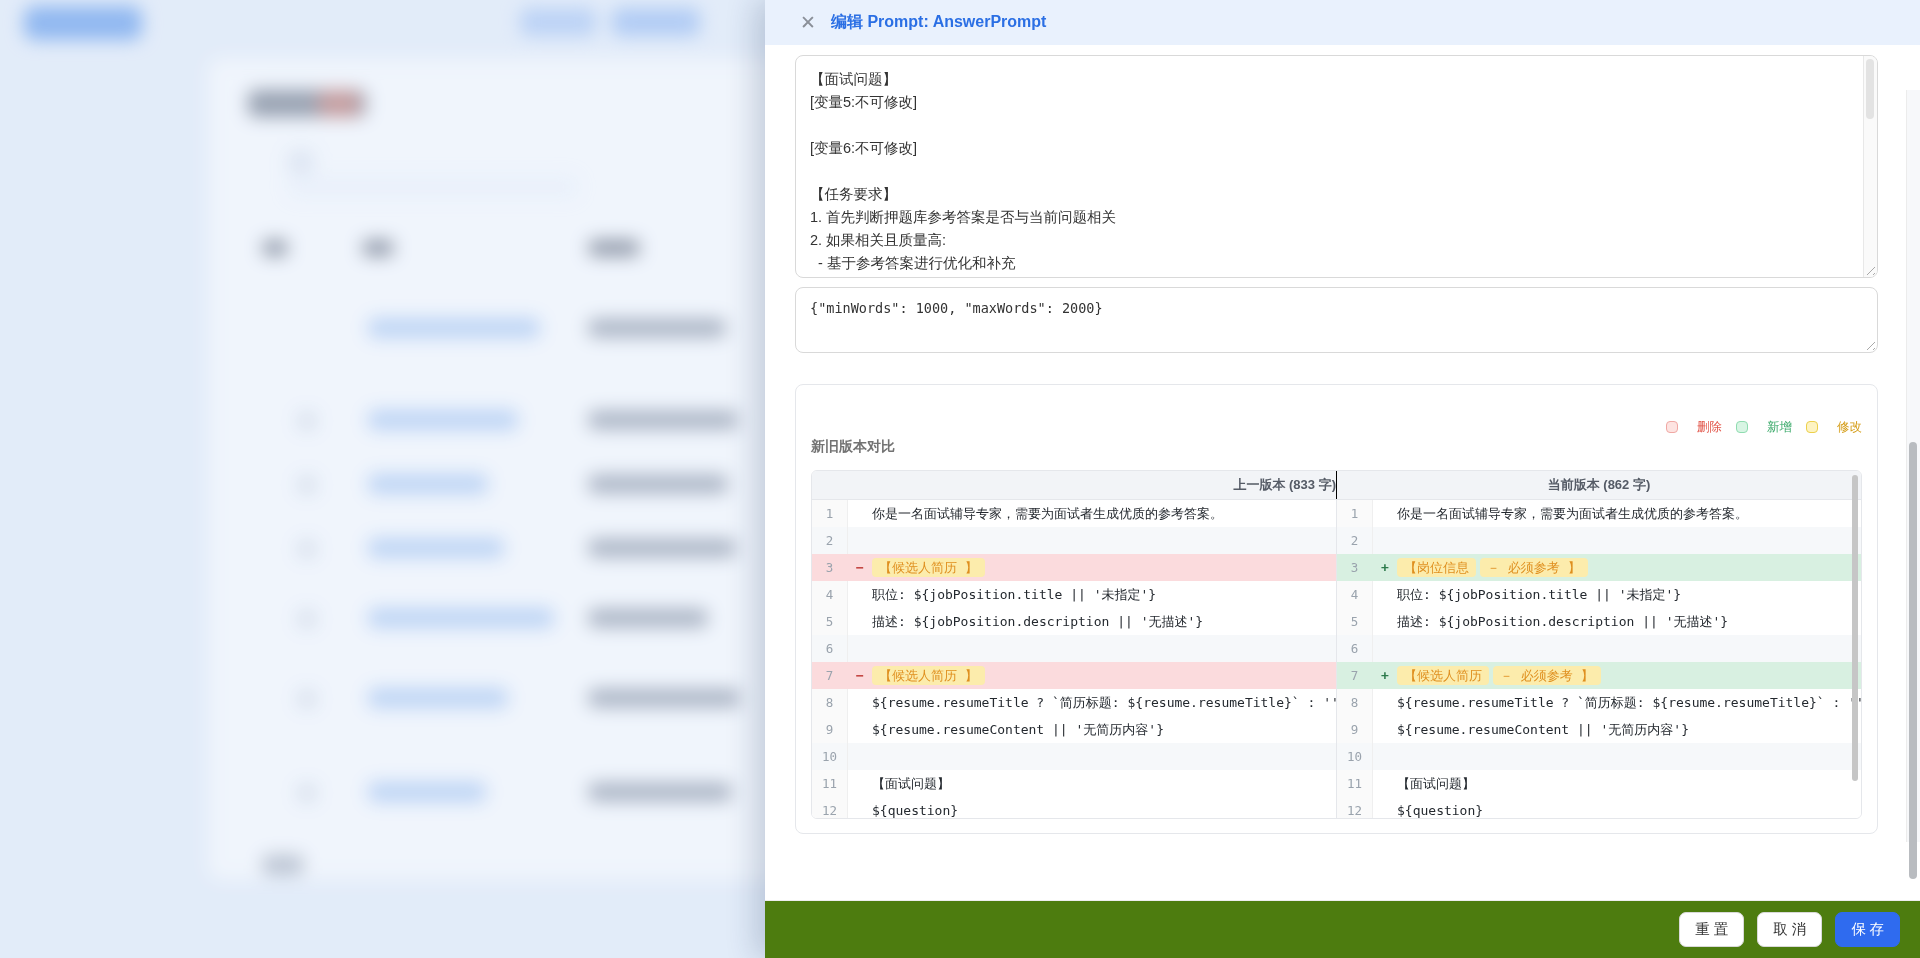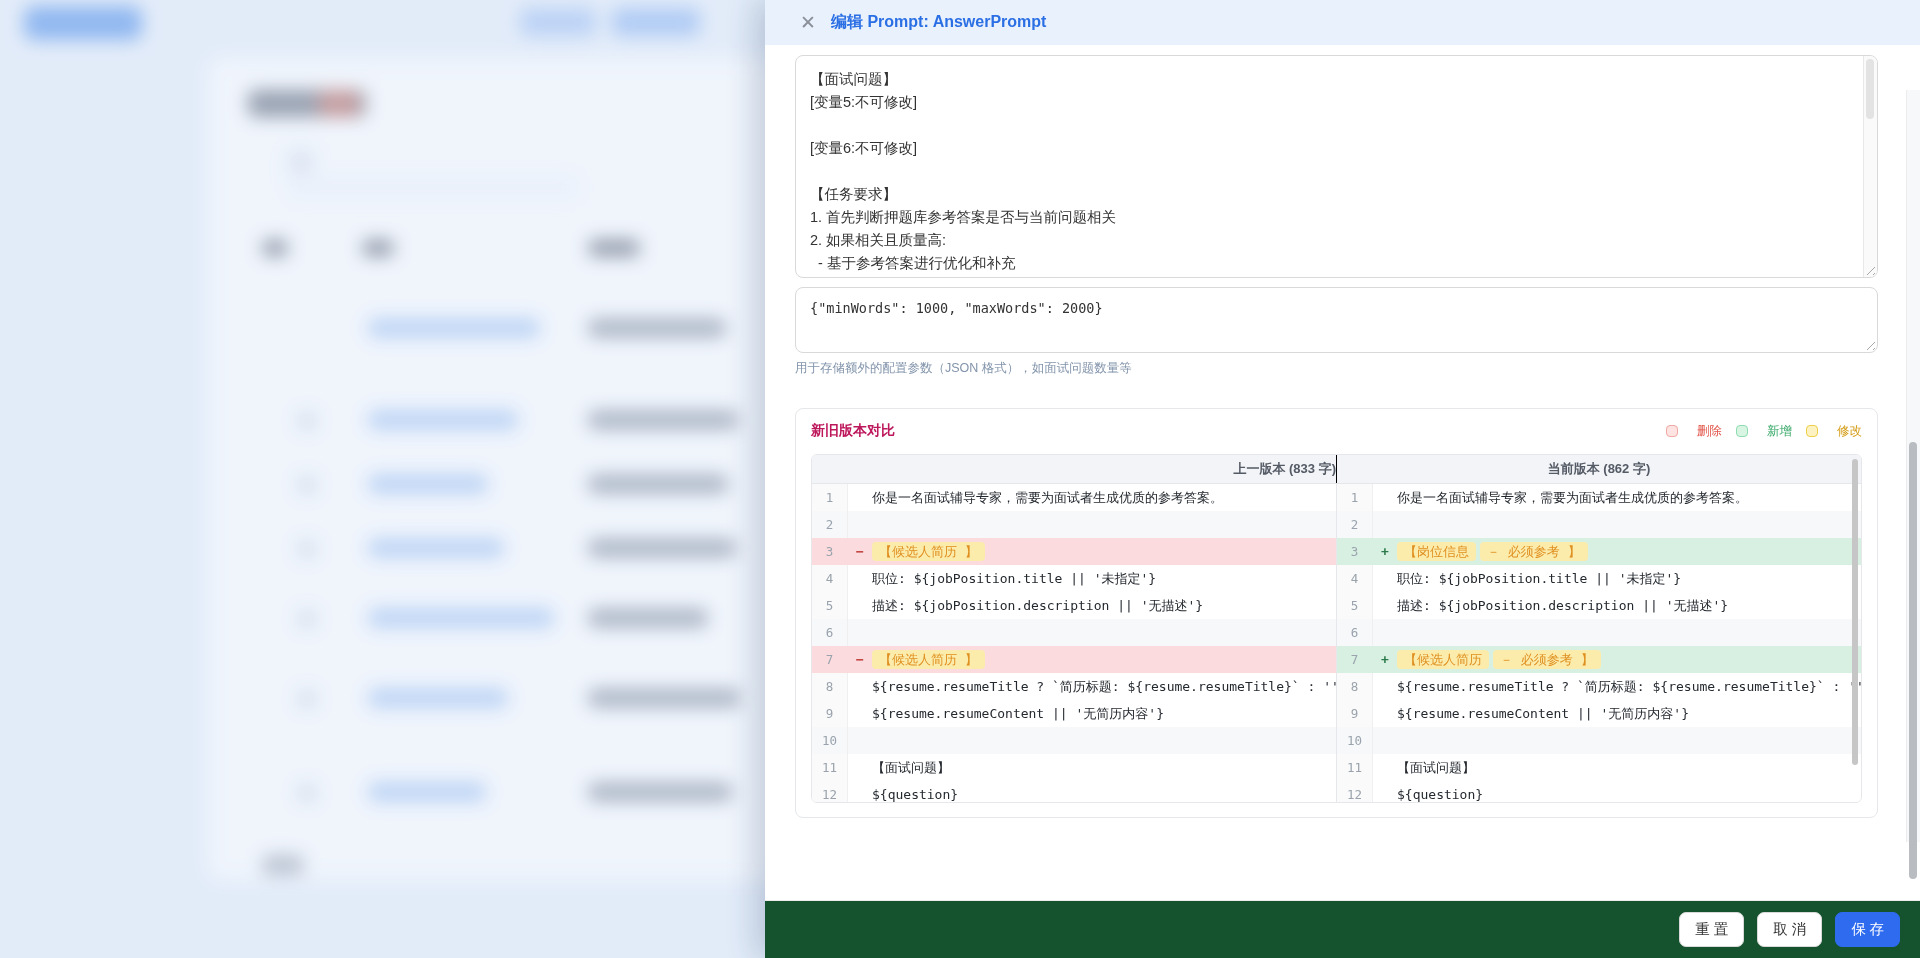--- a/index.html
+++ b/index.html
@@ -43,21 +43,21 @@
 
   .field-label { margin-top:12px; font-size:14.5px; color:#262b33; }
   .extra-box { margin-top:9px; height:66px; }
   .extra-box textarea { padding:10px 14px; font-size:13.5px; line-height:20px;
     font-family:"DejaVu Sans Mono",monospace; }
   .helper-text { margin-top:7px; font-size:12.5px; color:#8294ab; }
 
   
   .diff-card { margin-top:31px; border:1px solid #e5e7eb; border-radius:8px; padding:13px 15px 14px; background:#fff; }
   .diff-head { display:flex; align-items:center; justify-content:space-between; }
-  .diff-title { font-size:14px; font-weight:bold; color:#be185d; }
+  .diff-title { font-size:14px; font-weight:bold; color:#737373;margin-top:40px; }
   .legend { display:flex; align-items:center; gap:14px; }
   .legend-item { display:flex; align-items:center; gap:19px; font-size:12.5px; }
   .swatch { width:12px; height:12px; border-radius:4px; border:1px solid transparent; }
 
   .diff-table { margin-top:14px; border:1px solid #e5e7eb; border-radius:6px; overflow:hidden; position:relative; }
   .diff-cols-head { display:flex; background:#f2f4f7; border-bottom:1px solid #e5e7eb; }
   .diff-col-head { flex:1; text-align:center; font-size:13px; font-weight:bold; color:#555b66;
     padding:5px 0; }
   .diff-col-head:first-child { border-right:1px solid #000000;text-align:right; }
   .diff-body { height:318px; overflow:hidden; position:relative; background:#fff; }
@@ -78,21 +78,21 @@
   .diff-cell.removed .gutter, .diff-cell.added .gutter { background:transparent; border-right-color:transparent; }
   .diff-cell.empty .gutter { background:transparent; }
   .hl { background:#fcecac; color:#df8f1f; border-radius:4px; padding:2px 7px; margin-right:4px; }
   .diff-scroll-thumb { position:absolute; right:3px; top:4px; width:6px; height:306px; border-radius:3px; background:#c6c6c6; }
 
   
   .drawer-track { position:absolute; top:45px; right:0; bottom:58px; width:14px; background:#f7f8fa; border-left:1px solid #ececec; }
   .drawer-thumb { position:absolute; top:352px; right:3px; width:8px; height:437px; border-radius:4px; background:#b9bcc0; }
 
   
-  .drawer-footer { flex:none; height:58px; background:#14532d; border-top:1px solid #ededed;
+  .drawer-footer { flex:none; height:58px; background:#4d7c0f; border-top:1px solid #ededed;
     display:flex; align-items:center; justify-content:flex-end; gap:13px; padding-right:20px; }
   .btn { min-width:62px; height:35px; padding:0 15px; border-radius:7px; border:1px solid #d9d9d9;
     background:#fff; color:#333; font-size:14.5px; cursor:pointer;
     font-family:"Liberation Sans","DejaVu Sans",sans-serif; }
   .btn.primary { background:#2f6bef; border-color:#2f6bef; color:#fff;font-family:Liberation Serif, serif; }
 </style>
 </head>
 <body>
 
 <div class="canvas">
@@ -164,21 +164,20 @@
         <div class="ta-track">
           <div class="ta-thumb"></div>
         </div>
         <div class="resize-corner"></div>
       </div>
 
       <div class="ta-box extra-box">
         <textarea style="">{"minWords": 1000, "maxWords": 2000}</textarea>
         <div class="resize-corner"></div>
       </div>
-      <div class="helper-text">用于存储额外的配置参数（JSON 格式），如面试问题数量等</div>
 
       <div class="diff-card">
         <div class="diff-head">
           <div class="diff-title">新旧版本对比</div>
           <div class="legend">
             <span class="legend-item">
               <span class="swatch" style="background: rgb(253, 227, 225); border-color: rgb(240, 168, 164);"></span>
               <span class="legend-label" style="color: rgb(226, 85, 73);">删除</span>
             </span>
             <span class="legend-item">

